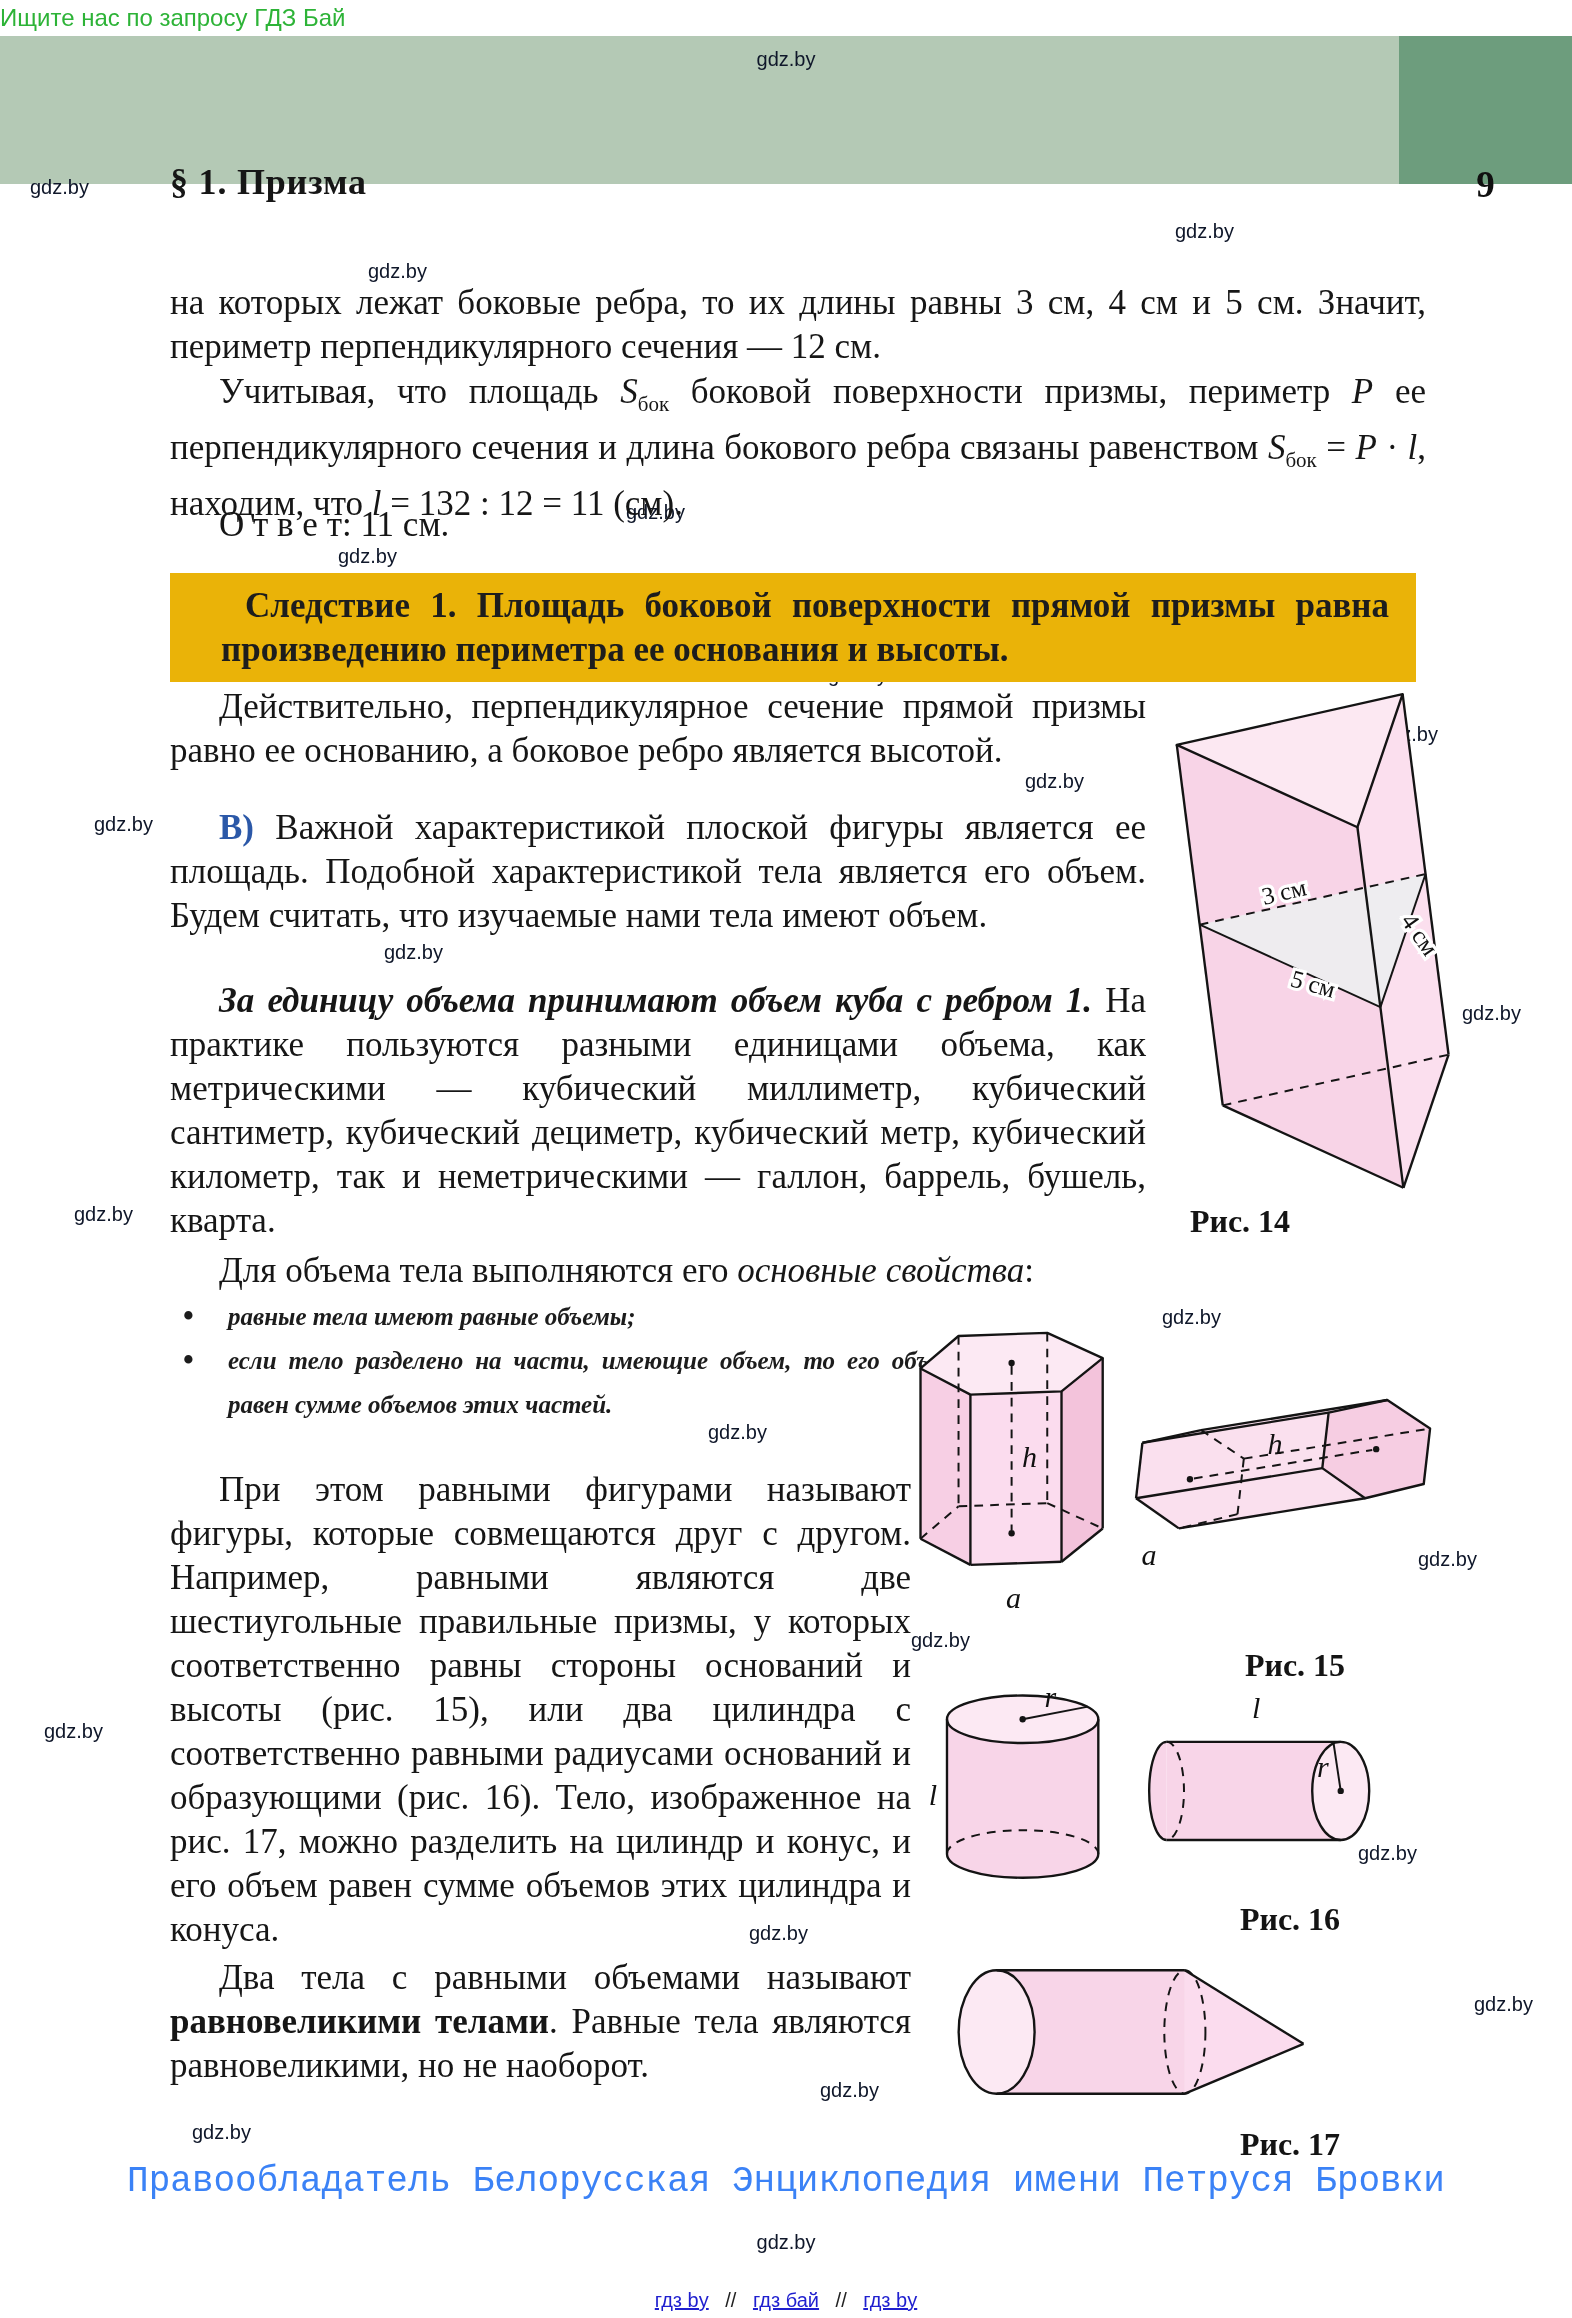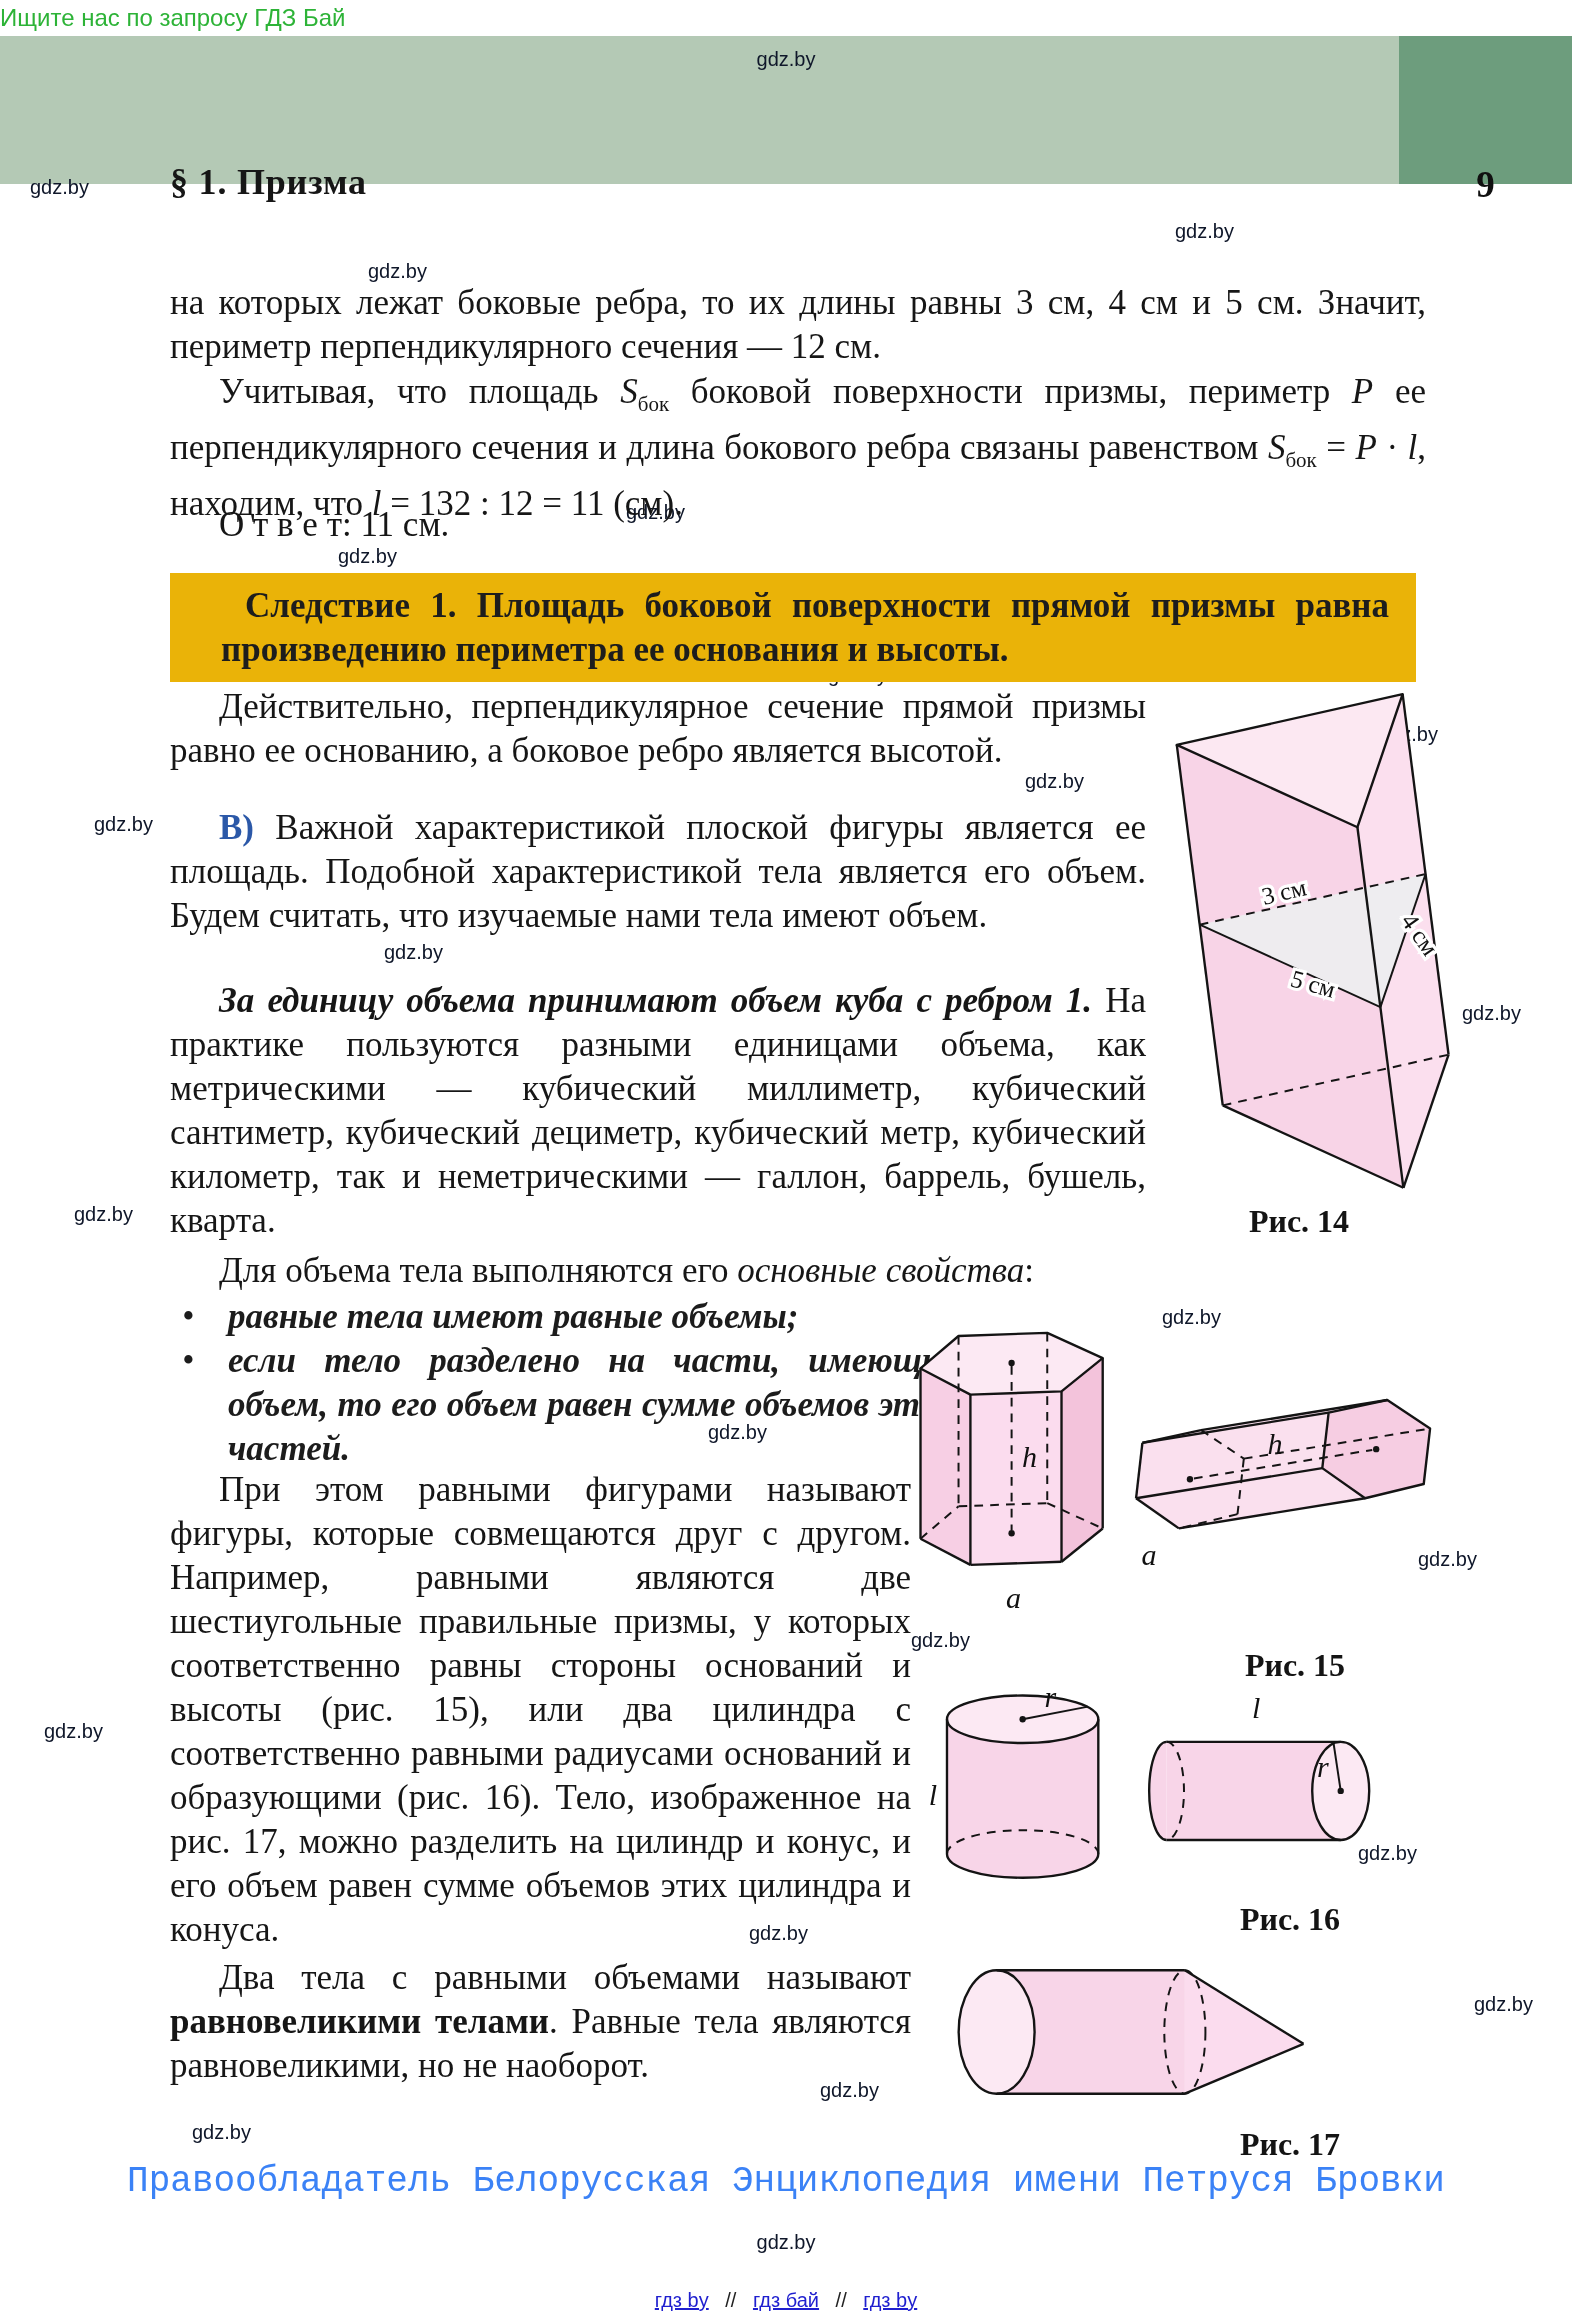--- a/index.html
+++ b/index.html
@@ -56,21 +56,21 @@
     background:#eab308;
     font-size:35px; line-height:44px; font-weight:bold;
     text-align:justify; color:#1d1d1d;
     padding:11px 27px 9.5px 51px;
     text-indent:24px;
   }
 
   .bullet-row { position:absolute; display:flex; }
   .bullet-mark { font-size:35px; line-height:44px; width:52px; text-align:left; padding-left:6.3px; }
   .bullet-body {
-    font-size:35px; line-height:44px; text-align:justify;
+    font-size:25px; line-height:44px; text-align:justify;
     font-weight:bold; font-style:italic; width:729px;
   }
 
   
   .fig { position:absolute; }
   .fig-caption {
     position:absolute; width:158px; text-align:center;
     font-size:32px; font-weight:bold; color:#141414;
   }
   .outline { fill:none; stroke:#141414; stroke-width:3; stroke-linejoin:round; }
@@ -176,21 +176,21 @@
       <line class="outline" x1="258" y1="182" x2="316" y2="637"></line>
       <line class="outline" x1="88" y1="533" x2="316" y2="637"></line>
       <line class="outline" x1="373" y1="469" x2="316" y2="637"></line>
       <line class="dashed" x1="88" y1="533" x2="373" y2="469"></line>
     </g>
     <text class="dim" x="140" y="280" transform="rotate(-13 140 280)">3 см</text>
     <text class="dim" x="312" y="300" transform="rotate(55 312 300)">4 см</text>
     <text class="dim" x="172" y="382" transform="rotate(16 172 382)">5 см</text>
   </svg>
 </div>
-<div class="fig-caption" style="left:1220px; top:1203px;">Рис. 14</div>
+<div class="fig-caption" style="left:1161px; top:1203px;">Рис. 14</div>
 
 <div class="fig" style="left:911px; top:1309px; width:202px; height:313px;">
   <svg width="202" height="313" viewBox="0 0 255 395">
     <g>
       <polygon points="12,75 60,34 172,30 242,62 190,104 75,108" fill="#fce9f3"></polygon>
       <polygon points="12,75 75,108 75,323 12,290" fill="#f7cfe4"></polygon>
       <polygon points="75,108 190,104 190,319 75,323" fill="#fbdcee"></polygon>
       <polygon points="190,104 242,62 242,277 190,319" fill="#f3c3db"></polygon>
     </g>
     <g>

